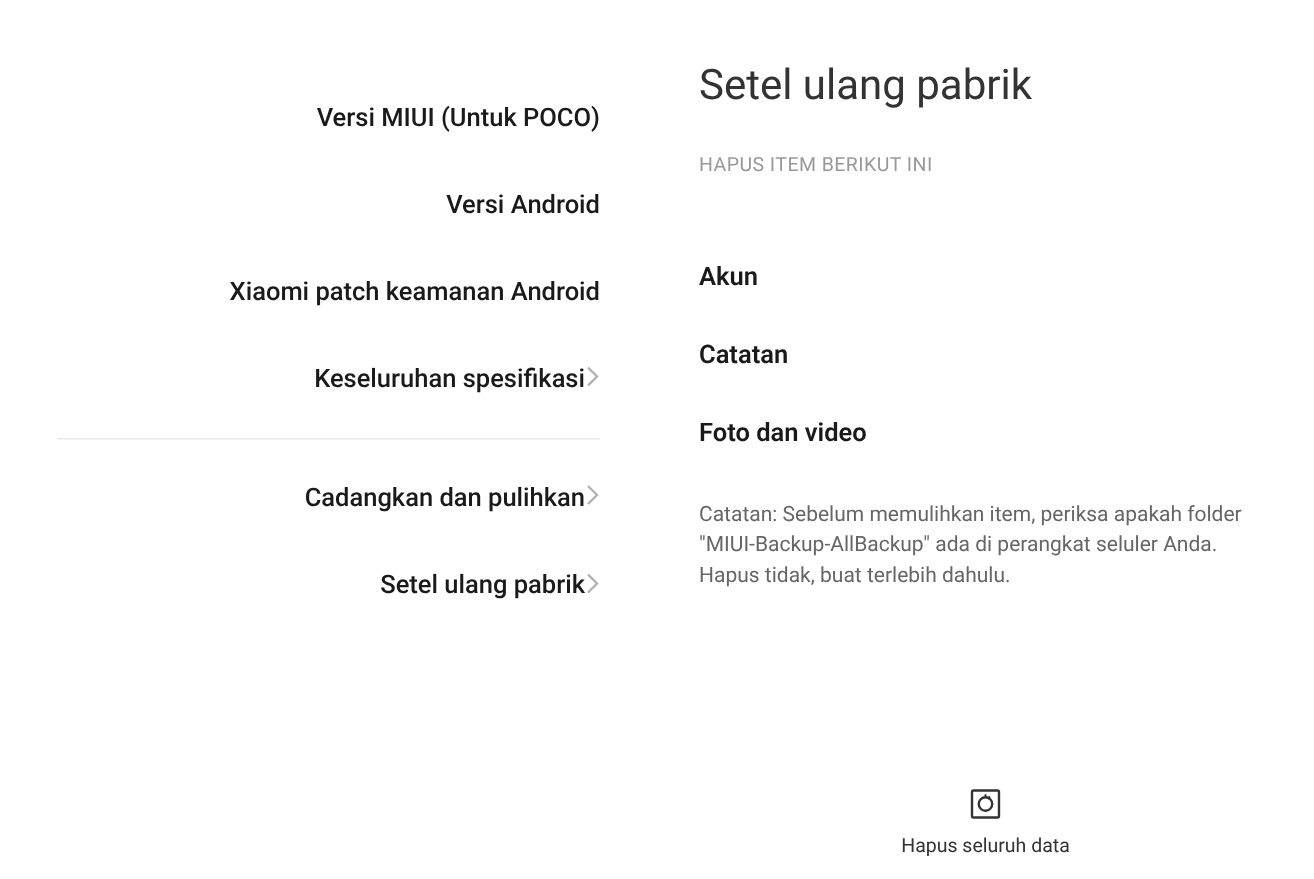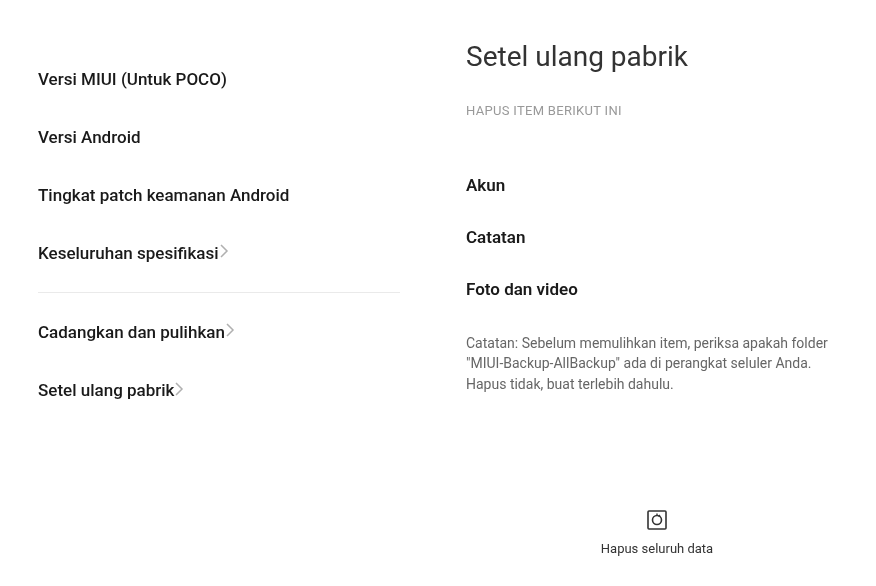--- a/index.html
+++ b/index.html
@@ -25,21 +25,21 @@
       width: 438px;
       padding-top: 40px;
       padding-left: 28px;
       padding-right: 28px;
       position: relative;
     }
     .left-item {
       padding: 18px 0;
       display: flex;
       align-items: center;
-      justify-content: flex-start;
+      justify-content: flex-end;
       cursor: pointer;
     }
     .left-item-label {
       font-size: 17px;
       font-weight: 500;
       color: #1a1a1a;
       line-height: 1.3;
       max-width: 280px;
     }
     .chevron {
@@ -73,21 +73,21 @@
       font-size: 14px;
       color: #666;
       line-height: 1.45;
       margin-top: 18px;
     }
     .right-body p + p {
       margin-top: 14px;
     }
     .erase-action {
       position: absolute;
-      bottom: 30px;
+      bottom: 14px;
       left: 0;
       right: 0;
       text-align: center;
       cursor: pointer;
     }
     .erase-icon {
       display: inline-block;
       color: #333;
     }
     .erase-label {
@@ -103,21 +103,21 @@
 
   <div class="left-item">
     <span class="left-item-label">Versi MIUI (Untuk POCO)</span>
   </div>
 
   <div class="left-item">
     <span class="left-item-label">Versi Android</span>
   </div>
 
   <div class="left-item">
-    <span class="left-item-label">Tingkat patch keamanan Android</span>
+    <span class="left-item-label">Xiaomi patch keamanan Android</span>
   </div>
 
   <div class="left-item">
     <span class="left-item-label">Keseluruhan spesifikasi</span>
     <span class="chevron">
       <svg width="10" height="16" viewBox="0 0 10 16" fill="none" stroke="currentColor" stroke-width="1.5">
           <path d="M2 2 L8 8 L2 14"></path>
         </svg>
     </span>
   </div>

